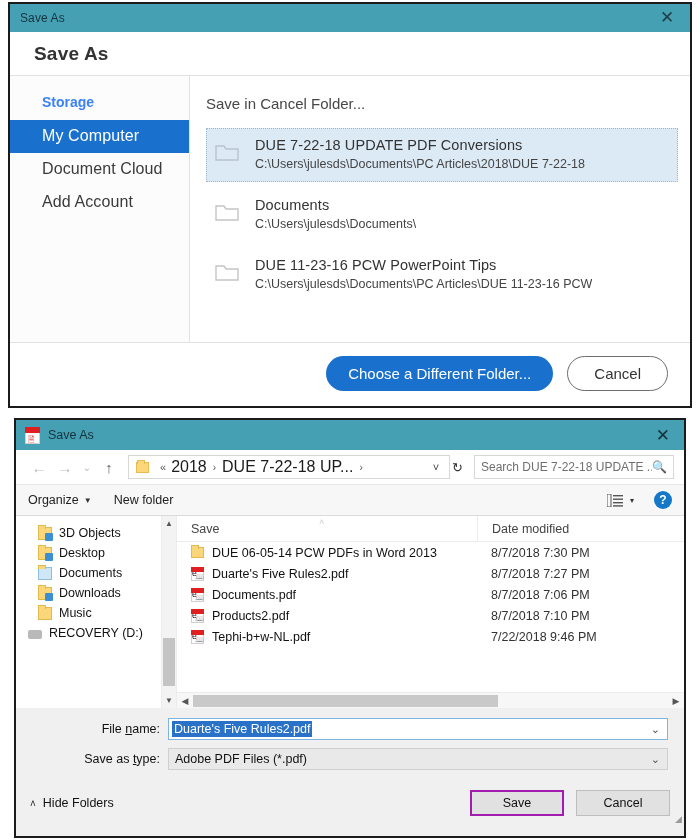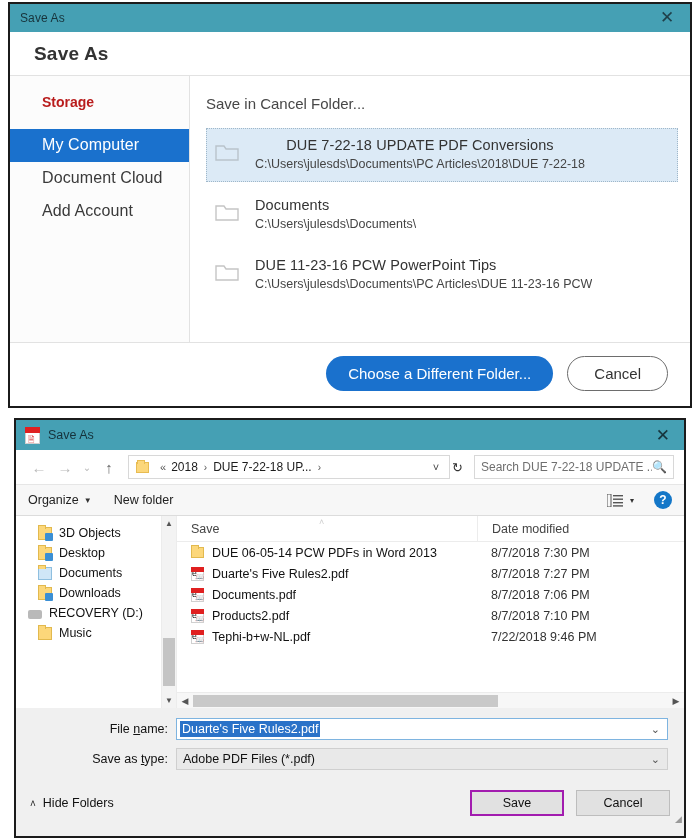--- a/index.html
+++ b/index.html
@@ -32,36 +32,36 @@
   .acro-header {
     height:44px; display:flex; align-items:center;
     border-bottom:1px solid #e2e2e2; background:#fff;
   }
   .acro-header-text { font-size:19px; font-weight:bold; color:#333; padding-left:24px; letter-spacing:.2px; }
   .acro-body { display:flex; height:266px; }
   .acro-sidebar {
     width:180px; border-right:1px solid #e2e2e2; background:#fcfcfc; padding-top:12px;
   }
   .acro-sidebar-head {
-    font-size:14px; font-weight:bold; color:#b91c1c; padding:6px 0 19px 32px;
+    font-size:14px; font-weight:bold; color:#3b82f6; padding:6px 0 10px 32px;
   }
   .acro-side-item {
     font-size:16px; color:#3a3a3a; padding:7px 0 8px 32px; cursor:pointer; letter-spacing:.1px;
   }
   .acro-side-item.active { background:#1a71cd; color:#fff; }
 
   .acro-main { flex:1; padding:16px 0 0 16px; }
   .acro-main-title { font-size:15px; color:#474747; padding:3px 0 16px 0; }
   .recent-list { padding-right:12px; }
   .recent-item {
     display:flex; gap:14px; padding:8px 8px 10px 8px; margin-bottom:6px;
     border:1px solid transparent; cursor:pointer;
   }
   .recent-item.selected {
-    background:#dceaf6; border:1px dotted #9fb7c9;text-align:center;
+    background:#dceaf6; border:1px dotted #9fb7c9;
   }
   .recent-ico { flex:0 0 auto; width:26px; padding-top:5px; }
   .folder-glyph { display:block; }
   .recent-name { font-size:14.5px; color:#333; margin-bottom:4px; letter-spacing:.1px; }
   .recent-path { font-size:12.5px; color:#444; white-space:nowrap; overflow:hidden; }
 
   .acro-footer {
     height:62px; border-top:1px solid #e2e2e2; display:flex;
     align-items:center; justify-content:flex-end; gap:14px; padding-right:22px; background:#fff;
   }
@@ -109,21 +109,21 @@
   .addressbar {
     flex:1; height:24px; border:1px solid #d8d8d8; background:#fff;
     display:flex; align-items:center; margin-left:6px; padding:0 4px; min-width:0;
   }
   .addr-folder-ic {
     width:13px; height:11px; background:#fcd77a; border:1px solid #e8bc52; margin:0 6px 0 3px; position:relative;
   }
   .addr-folder-ic:before {
     content:""; position:absolute; left:0; top:-3px; width:6px; height:3px; background:#fcd77a; border:1px solid #e8bc52; border-bottom:none;
   }
-  .crumb { font-size:12px; color:#1c1c1c; white-space:nowrap; }
+  .crumb { font-size:16px; color:#1c1c1c; white-space:nowrap; }
   .crumb-sep { font-size:11px; color:#555; padding:0 5px; }
   .crumb-chev { font-size:10px; color:#555; padding:0 6px; }
   .addr-spacer { flex:1; }
   .addr-caret { font-size:11px; color:#444; padding:0 6px; cursor:pointer; }
   .refresh { font-size:13px; color:#333; padding:0 5px 0 2px; cursor:pointer; }
   .searchbox {
     width:200px; height:24px; border:1px solid #d8d8d8; background:#fff;
     display:flex; align-items:center; margin-left:6px; padding:0 6px;
   }
   .search-ph { flex:1; font-size:12px; color:#6f6f6f; white-space:nowrap; overflow:hidden; }
@@ -193,21 +193,21 @@
   .pdfmark { position:absolute; left:3px; top:5px; font-size:7px; color:#d01a1a; font-weight:bold; }
 
   .fl-hscroll {
     position:absolute; left:0; right:0; bottom:0; height:16px; background:#f7f7f7;
     display:flex; align-items:center; border-top:1px solid #ececec;
   }
   .hs-arr { width:16px; text-align:center; font-size:9px; color:#555; }
   .hs-track { flex:1; height:16px; position:relative; }
   .hs-thumb { position:absolute; left:0; top:2px; height:12px; width:305px; background:#c9c9c9; }
 
-  .win-fields { background:#f0f0f0; padding:8px 0 4px 12px; }
+  .win-fields { background:#f0f0f0; padding:8px 0 4px 4px; }
   .field-row { display:flex; align-items:center; height:26px; margin-bottom:4px; }
   .field-label { width:148px; text-align:right; font-size:12.5px; color:#111; padding-right:8px; }
   .field-label u { text-decoration:underline; }
   .field-input {
     flex:1; margin-right:16px; height:22px; border:1px solid #7eb4e0; background:#fff;
     display:flex; align-items:center; padding:0 0 0 3px; position:relative;
   }
   .field-input.grey { border:1px solid #cfcfcf; background:#e9e9e9; }
   .sel-text { background:#2a72c8; color:#fff; font-size:12.5px; padding:1px 2px; }
   .plain-text { font-size:12.5px; color:#111; padding-left:3px; }
@@ -375,27 +375,27 @@
         <div class="tree-item ind">
           <span class="sq fold blue"></span>
           <span>Documents</span>
         </div>
         <div class="tree-item ind">
           <span class="sq fold">
               <i class="badge"></i>
             </span>
           <span>Downloads</span>
         </div>
+        <div class="tree-item ind">
+          <span class="sq fold"></span>
+          <span>Music</span>
+        </div>
         <div class="tree-item">
           <span class="sq drive"></span>
           <span>RECOVERY (D:)</span>
-        </div>
-        <div class="tree-item ind">
-          <span class="sq fold"></span>
-          <span>Music</span>
         </div>
 
         <div class="tree-scroll">
           <div class="arr">▲</div>
           <div class="tree-thumb"></div>
           <div class="arr bot">▼</div>
         </div>
       </div>
 
       <div class="filelist">

